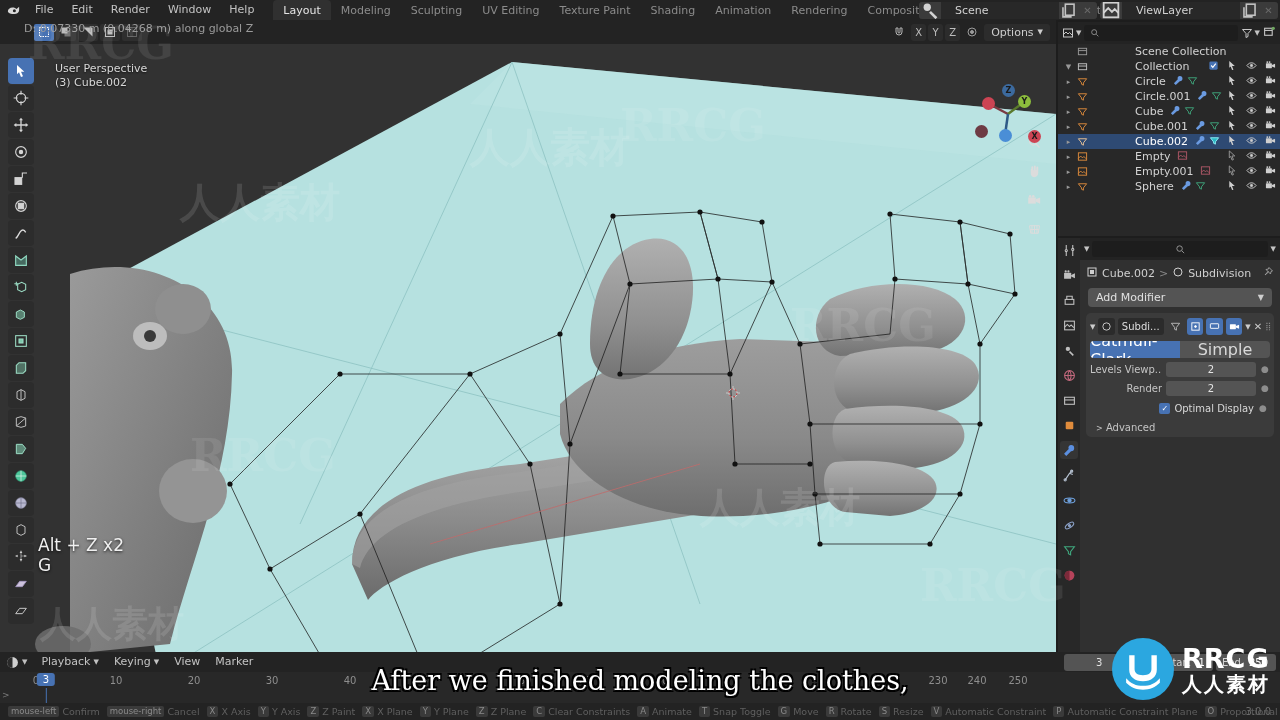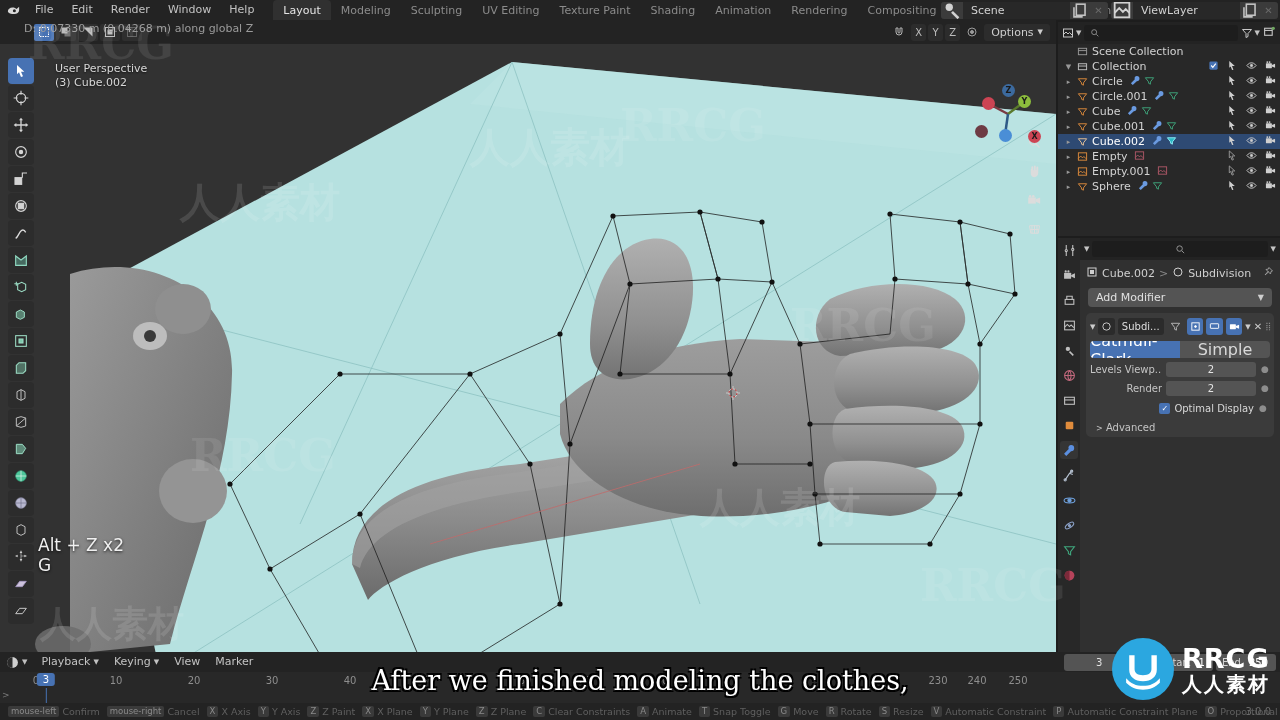--- a/index.html
+++ b/index.html
@@ -25,21 +25,21 @@
   .ws-tab {
     padding:0 10px; height:20px; line-height:21px; font-size:11px; color:#8b8b8b; white-space:nowrap;
     border-radius:4px 4px 0 0;
   }
   .ws-tab.active { background:#303030; color:#e4e4e4; }
   .ws-add { padding:0 8px; color:#9a9a9a; line-height:20px; font-size:12px; }
 
   .topbar-right { position:absolute; right:2px; top:1px; display:flex; align-items:center; gap:3px; height:18px; }
   .id-block { display:flex; align-items:center; height:17px; background:#2b2b2b; border-radius:3px; overflow:hidden; }
   .id-icon { width:22px; height:17px; background:#3b3b3b; display:flex; align-items:center; justify-content:center; color:#d0d0d0; font-size:10px;}
-  .id-name { width:107px; height:17px; background:#282828; line-height:17px; padding-left:8px; color:#d2d2d2; font-size:11px; }
+  .id-name { width:118px; height:17px; background:#282828; line-height:17px; padding-left:14px; color:#d2d2d2; font-size:11px; }
   .id-btn { width:19px; height:17px; background:#3b3b3b; display:flex; align-items:center; justify-content:center; color:#c4c4c4; font-size:10px; }
   .id-btn.dim { color:#6a6a6a; }
 
   
   .viewport {
     position:absolute; left:0; top:20px; width:1056px; height:632px;
     background:#303030; overflow:hidden;
   }
   .vp-header {
     position:absolute; left:0; top:0; width:100%; height:24px;
@@ -101,21 +101,21 @@
   .out-header { height:22px; background:#232323; display:flex; align-items:center; gap:3px; padding:0 4px; }
   .out-search { flex:1; height:16px; background:#1d1d1d; border-radius:3px; display:flex; align-items:center;
                 padding-left:6px; color:#8d8d8d; }
   .out-search svg { width:10px; height:10px; }
   .out-body { height:192px; overflow:hidden; font-size:11px; }
   .out-row { height:15px; display:flex; align-items:center; position:relative; padding-left:4px; }
   .out-row.sel { background:#2e4a73; }
   .out-row .disc { width:13px; text-align:center; color:#989898; font-size:7px; }
   .out-icon { width:15px; display:flex; align-items:center; justify-content:center; }
   .out-icon svg { width:11px; height:11px; }
-  .out-label { color:#d2d2d2; padding-left:2px; white-space:nowrap; }
+  .out-label { color:#d2d2d2; padding-left:2px; white-space:nowrap;margin-left:43px; }
   .out-row.sel .out-label { color:#ffffff; }
   .out-mods { display:flex; align-items:center; gap:3px; margin-left:7px; }
   .out-mods svg { width:11px; height:11px; }
   .out-right { position:absolute; right:4px; display:flex; align-items:center; gap:8px; }
   .out-right svg { width:11px; height:11px; }
 
   
   .proptabs {
     position:absolute; left:1058px; top:238px; width:22px; height:414px; background:#282828;
     display:flex; flex-direction:column; align-items:center; padding-top:3px; gap:7px;

